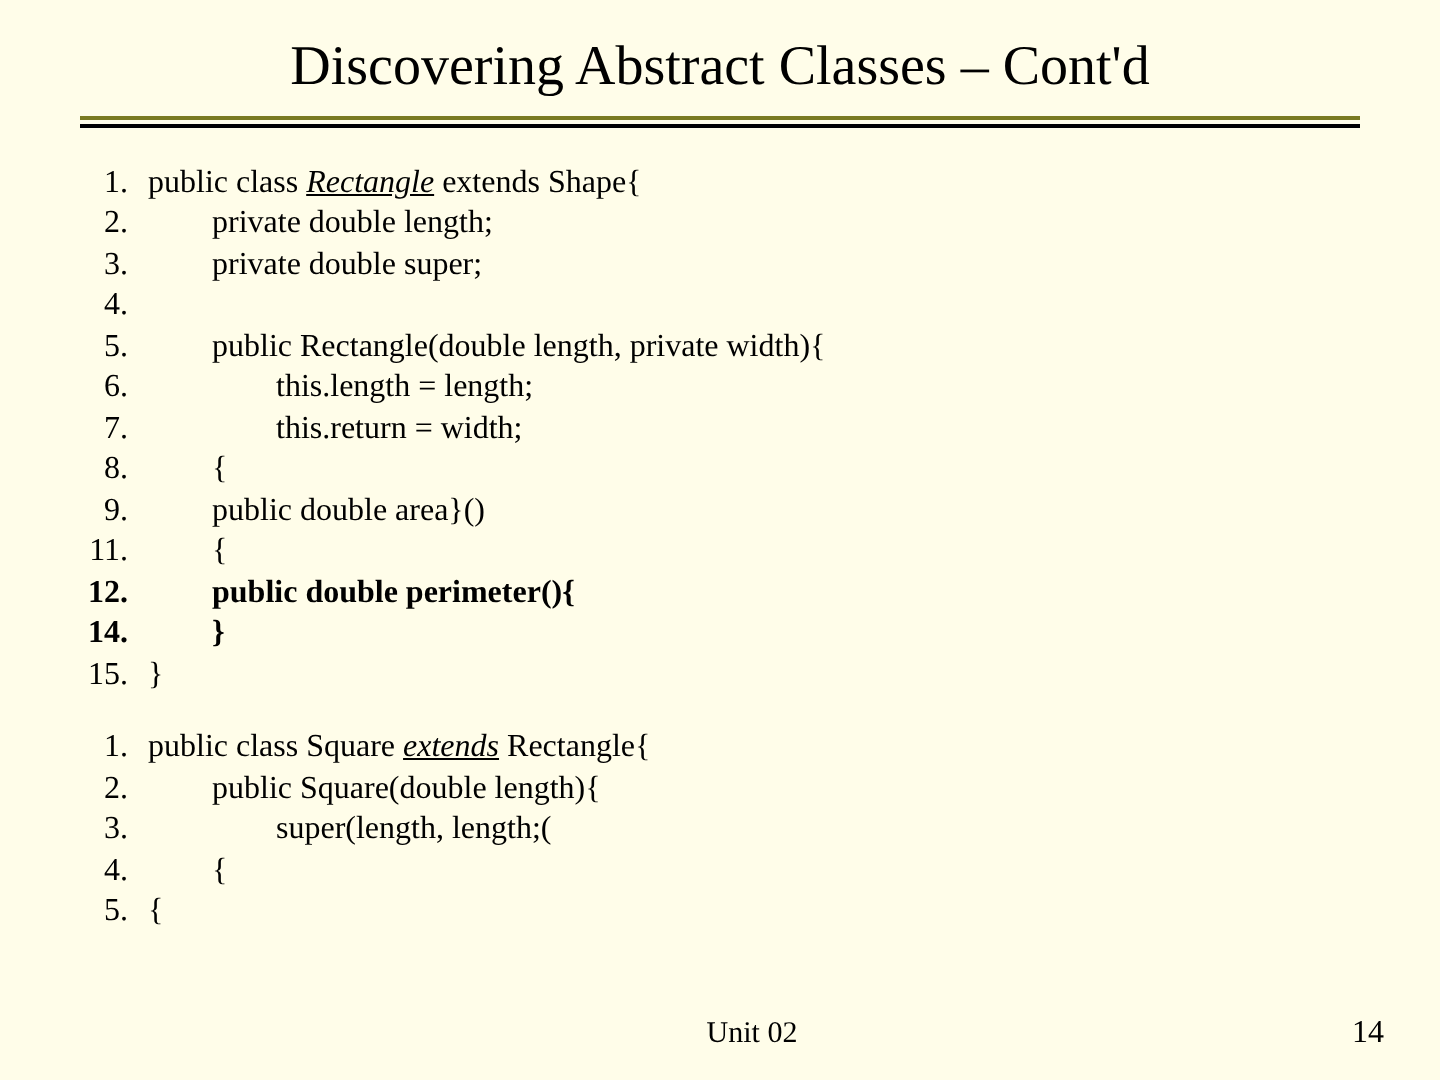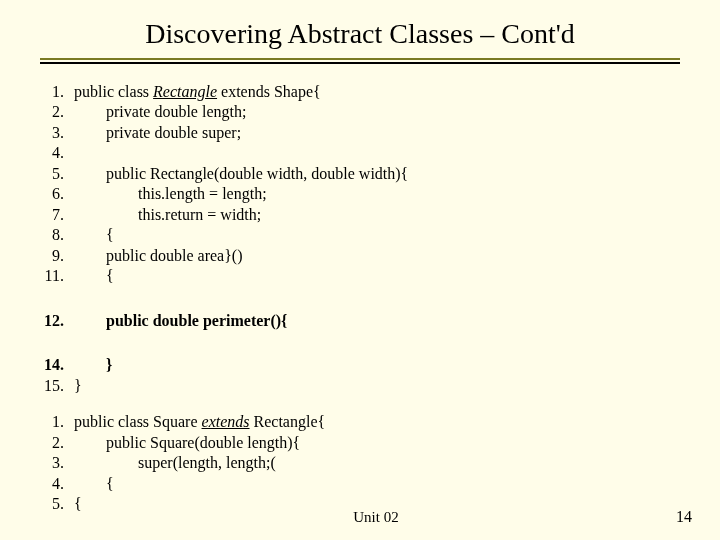--- a/index.html
+++ b/index.html
@@ -43,21 +43,21 @@
   .num {
     width: 34px;
     text-align: right;
     padding-right: 10px;
     flex: 0 0 auto;
   }
   .code {
     white-space: pre;
     flex: 1 1 auto;
   }
-  .bold { font-weight: bold; margin-top: 24px; }
+  .bold { font-weight: bold; }
   .underline { text-decoration: underline; font-style: italic; }
   .italic { }
   .footer-center {
     position: absolute;
     bottom: 14px;
     left: 16px;
     width: 100%;
     text-align: center;
     font-size: 15px;
   }
@@ -91,21 +91,21 @@
       <div class="line">
         <span class="num">3.</span>
         <span class="code">        private double super;</span>
       </div>
       <div class="line">
         <span class="num">4.</span>
         <span class="code"></span>
       </div>
       <div class="line">
         <span class="num">5.</span>
-        <span class="code">        public Rectangle(double width, double width){</span>
+        <span class="code">        public Rectangle(double length, private width){</span>
       </div>
       <div class="line">
         <span class="num">6.</span>
         <span class="code">                this.length = length;</span>
       </div>
       <div class="line">
         <span class="num">7.</span>
         <span class="code">                this.return = width;</span>
       </div>
       <div class="line">

